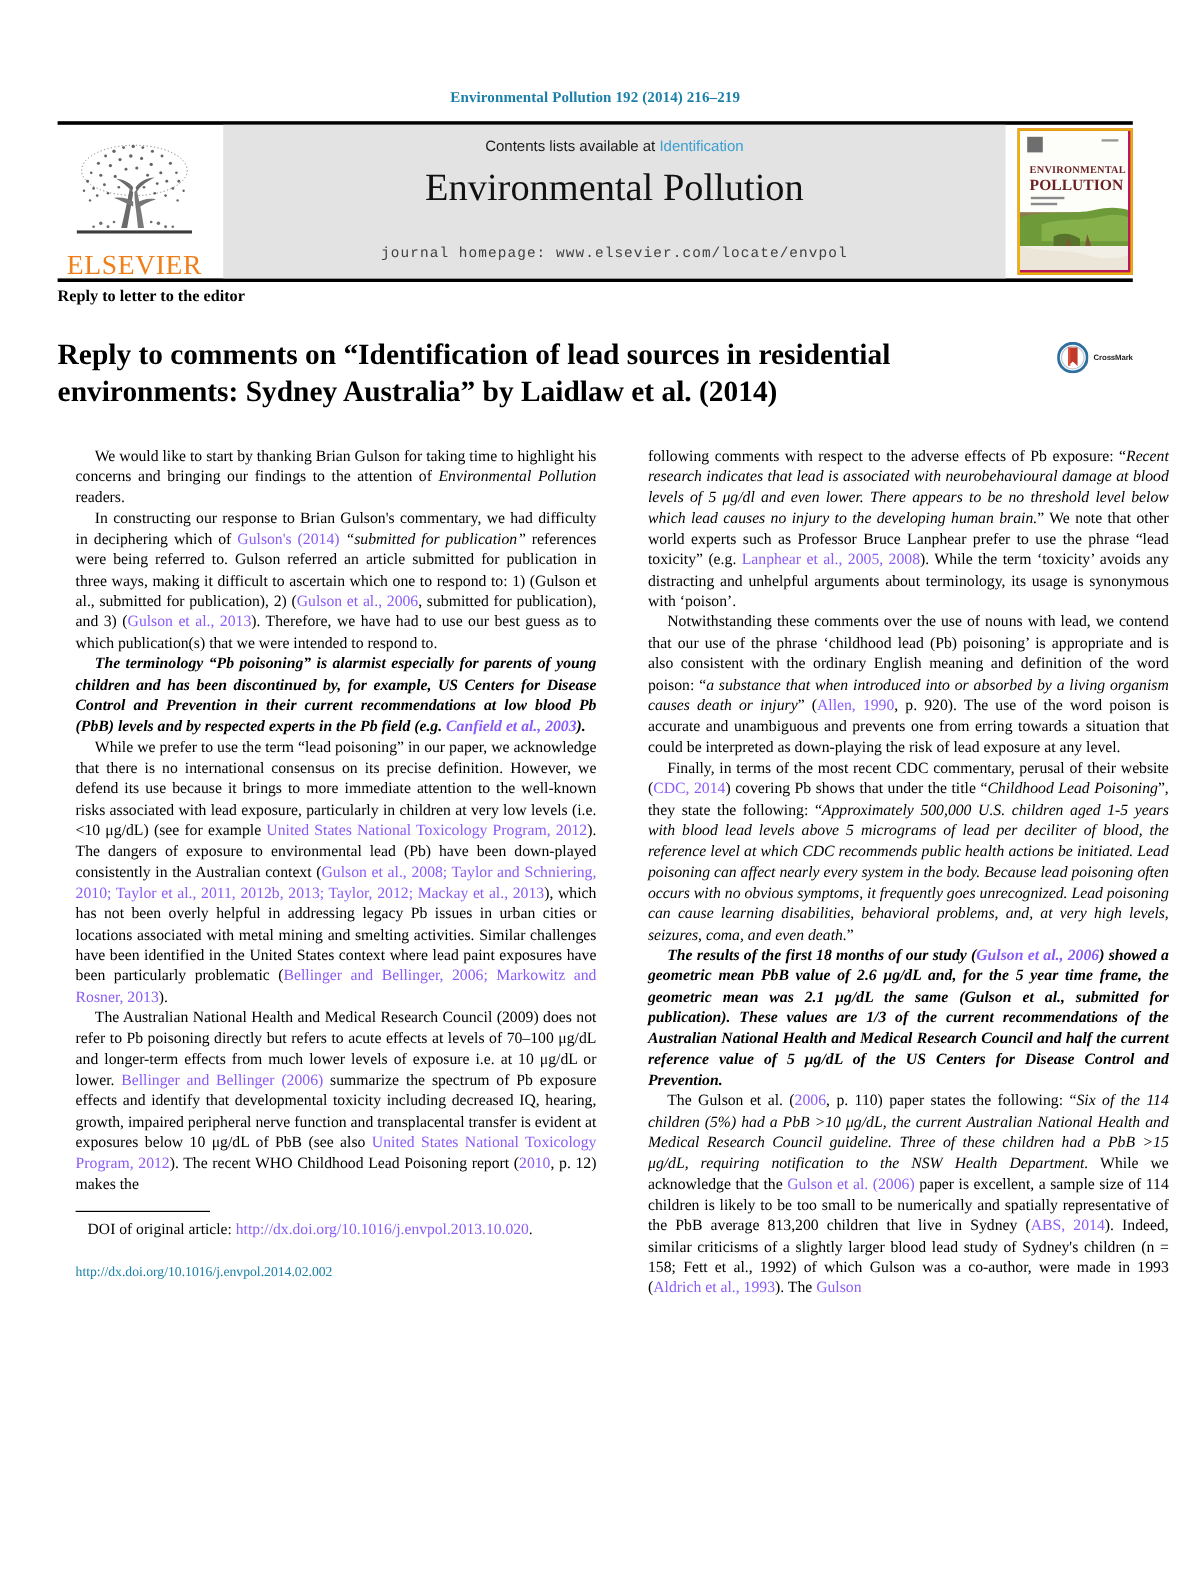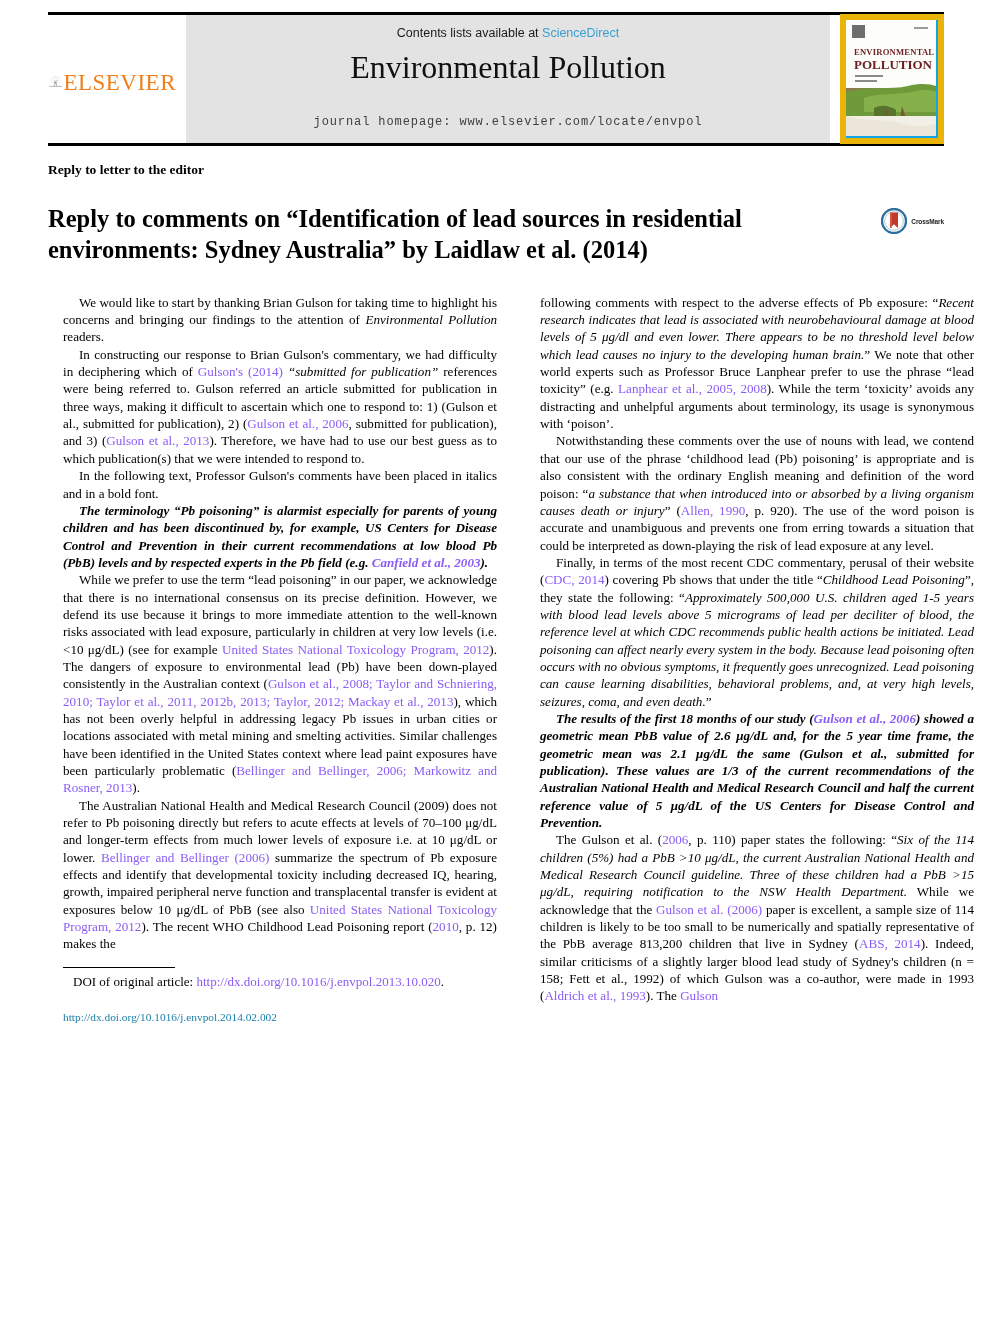--- a/index.html
+++ b/index.html
@@ -39,21 +39,21 @@
     margin-top: 12px;
     border-top: 3px solid #000;
     display: flex;
     align-items: stretch;
     height: 128px;
   }
   .elsevier-logo {
     width: 128px;
     flex: 0 0 128px;
     display: flex;
-    flex-direction: row;
+    flex-direction: column;
     justify-content: flex-end;
     align-items: center;
     padding-top: 6px;
     box-sizing: border-box;
   }
   .tree-svg { display:block; }
   .elsevier-word {
     color: #f07f1a;
     font-family: "Liberation Serif", serif;
     font-size: 23px;
@@ -91,39 +91,39 @@
   .homepage-line {
     font-family: Liberation Mono, monospace;
     font-size: 12px;
     color: #404040;
     letter-spacing: 0.9px;
     margin-top: 24px;
   }
   .cover-thumb {
     width: 92px;
     flex: 0 0 92px;
-    border: 6px solid #eab308;
-    background: #0ea5e9;
+    border: 2px solid #eab308;
+    background: #be185d;
     position: relative;
     overflow: hidden;
     align-self: center;
     height: 118px;
   }
 
   .rule-under-masthead {
     border-top: 3px solid #000;
     margin-top: 0;
   }
 
   
   .kicker {
     font-family: "Liberation Serif", serif;
     font-weight: bold;
     font-size: 13.5px;
-    margin-top: 16px;
+    margin-top: 4px;
     color: #000;
   }
   .title-row {
     display: flex;
     align-items: flex-start;
     margin-top: 26px;
   }
   .article-title {
     flex: 1 1 auto;
     font-family: "Liberation Serif", serif;
@@ -202,20 +202,21 @@
     line-height: 1.4;
   }
   .doi-link { color: #1a7fa8; display: block; }
   .copyright { color: #000; display: block; }
 </style>
 </head>
 <body>
 
 <div class="page">
 
+  <div class="running-head">Environmental Pollution 192 (2014) 216–219</div>
 
   <div class="masthead">
 
     <div class="elsevier-logo">
       <svg class="tree-svg" width="116" height="92" viewBox="0 0 116 92">
         <g fill="#4a4a4a">
           <ellipse cx="58" cy="26" rx="44" ry="21" fill="none" stroke="#555" stroke-width="0.6" stroke-dasharray="1 2"></ellipse>
           <g opacity="0.85">
             <circle cx="22" cy="28" r="1.1"></circle>
               <circle cx="28" cy="20" r="1.3"></circle>
@@ -274,21 +275,21 @@
               <circle cx="90" cy="73" r="1.1"></circle>
           </g>
           <rect x="10" y="76" width="96" height="2.6" fill="#3d3d3d"></rect>
         </g>
       </svg>
       <div class="elsevier-word">ELSEVIER</div>
     </div>
 
     <div class="masthead-center">
       <div class="contents-line">
-        <span>Contents lists available at </span><span class="sd">ScienceDirect</span>
+        <span>Contents lists available at </span><span class="sd">Identification</span>
       </div>
       <div class="journal-title">Environmental Pollution</div>
       <div class="homepage-line">journal homepage: www.elsevier.com/locate/envpol</div>
     </div>
 
     <div class="cover-thumb">
       <svg width="90" height="116" viewBox="0 0 90 116">
         <rect x="0" y="0" width="90" height="116" fill="#fdfdfa"></rect>
         <rect x="6" y="5" width="13" height="13" fill="#6e6e6e"></rect>
         <rect x="68" y="7" width="14" height="2" fill="#9a9a9a"></rect>
@@ -327,21 +328,20 @@
   </div>
 
   <div class="columns">
 
     <div class="col">
 
       <p class="body"><span>We would like to start by thanking Brian Gulson for taking time to highlight his concerns and bringing our findings to the attention of </span><span class="it">Environmental Pollution</span><span> readers.</span></p>
 
       <p class="body"><span>In constructing our response to Brian Gulson's commentary, we had difficulty in deciphering which of </span><span class="lnk">Gulson's (2014)</span><span class="it"> “submitted for publication”</span><span> references were being referred to. Gulson referred an article submitted for publication in three ways, making it difficult to ascertain which one to respond to: 1) (Gulson et al., submitted for publication), 2) (</span><span class="lnk">Gulson et al., 2006</span><span>, submitted for publication), and 3) (</span><span class="lnk">Gulson et al., 2013</span><span>). Therefore, we have had to use our best guess as to which publication(s) that we were intended to respond to.</span></p>
 
-      <p class="body"><span>In the following text, Professor Gulson's comments have been placed in italics and in a bold font.</span></p>
 
       <p class="body comment"><span>The terminology “Pb poisoning” is alarmist especially for parents of young children and has been discontinued by, for example, US Centers for Disease Control and Prevention in their current recommendations at low blood Pb (PbB) levels and by respected experts in the Pb field (e.g. </span><span class="lnk">Canfield et al., 2003</span><span>).</span></p>
 
       <p class="body"><span>While we prefer to use the term “lead poisoning” in our paper, we acknowledge that there is no international consensus on its precise definition. However, we defend its use because it brings to more immediate attention to the well-known risks associated with lead exposure, particularly in children at very low levels (i.e. &lt;10 μg/dL) (see for example </span><span class="lnk">United States National Toxicology Program, 2012</span><span>). The dangers of exposure to environmental lead (Pb) have been down-played consistently in the Australian context (</span><span class="lnk">Gulson et al., 2008; Taylor and Schniering, 2010; Taylor et al., 2011, 2012b, 2013; Taylor, 2012; Mackay et al., 2013</span><span>), which has not been overly helpful in addressing legacy Pb issues in urban cities or locations associated with metal mining and smelting activities. Similar challenges have been identified in the United States context where lead paint exposures have been particularly problematic (</span><span class="lnk">Bellinger and Bellinger, 2006; Markowitz and Rosner, 2013</span><span>).</span></p>
 
       <p class="body"><span>The Australian National Health and Medical Research Council (2009) does not refer to Pb poisoning directly but refers to acute effects at levels of 70–100 μg/dL and longer-term effects from much lower levels of exposure i.e. at 10 μg/dL or lower. </span><span class="lnk">Bellinger and Bellinger (2006)</span><span> summarize the spectrum of Pb exposure effects and identify that developmental toxicity including decreased IQ, hearing, growth, impaired peripheral nerve function and transplacental transfer is evident at exposures below 10 μg/dL of PbB (see also </span><span class="lnk">United States National Toxicology Program, 2012</span><span>). The recent WHO Childhood Lead Poisoning report (</span><span class="lnk">2010</span><span>, p. 12) makes the</span></p>
 
       <div class="footnote-wrap">
         <div class="footnote-rule"></div>
         <p class="footnote"><span>DOI of original article: </span><span class="lnk">http://dx.doi.org/10.1016/j.envpol.2013.10.020</span><span>.</span></p>

